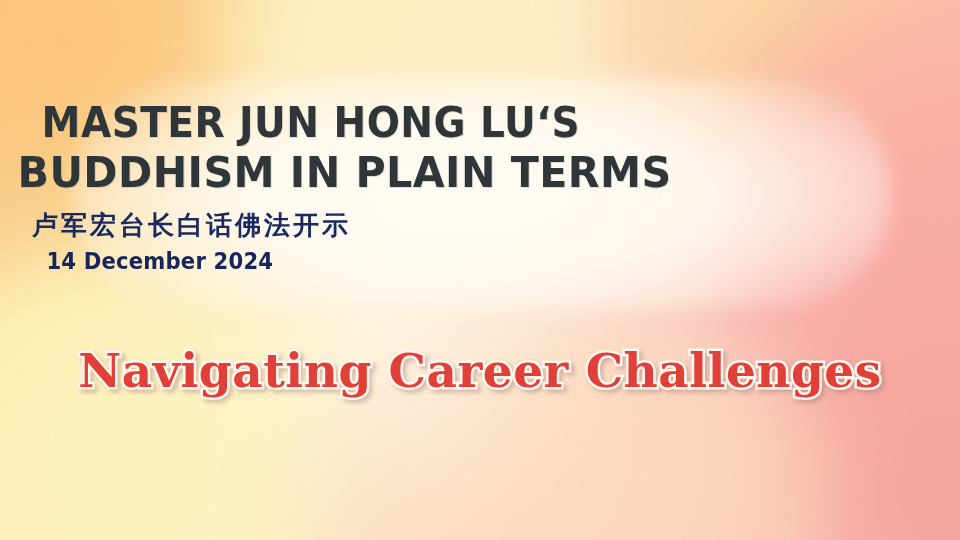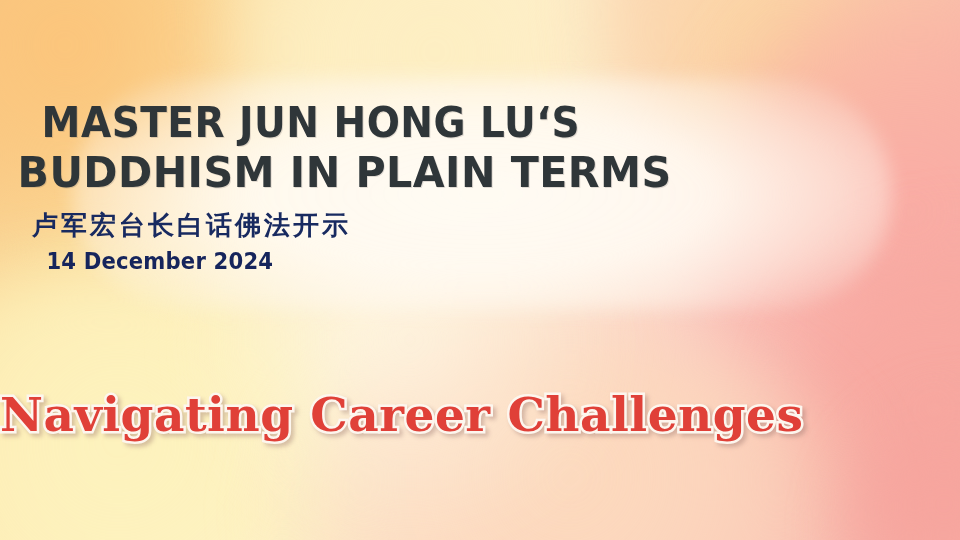--- a/index.html
+++ b/index.html
@@ -148,21 +148,21 @@
     transform: scaleX(0.92);
     white-space: nowrap;
   }
 
   
   .topic-block {
     position: absolute;
     left: 0;
     top: 344px;
     width: 960px;
-    margin-top: 44px;
+    text-align: center;
   }
   .topic-line {
     position: relative;
     display: block;
     color: #e04038;
     font-family: "DejaVu Serif", "Liberation Serif", serif;
     font-weight: 700;
     font-size: 47px;
     line-height: 54px;
     letter-spacing: 0.5px;

